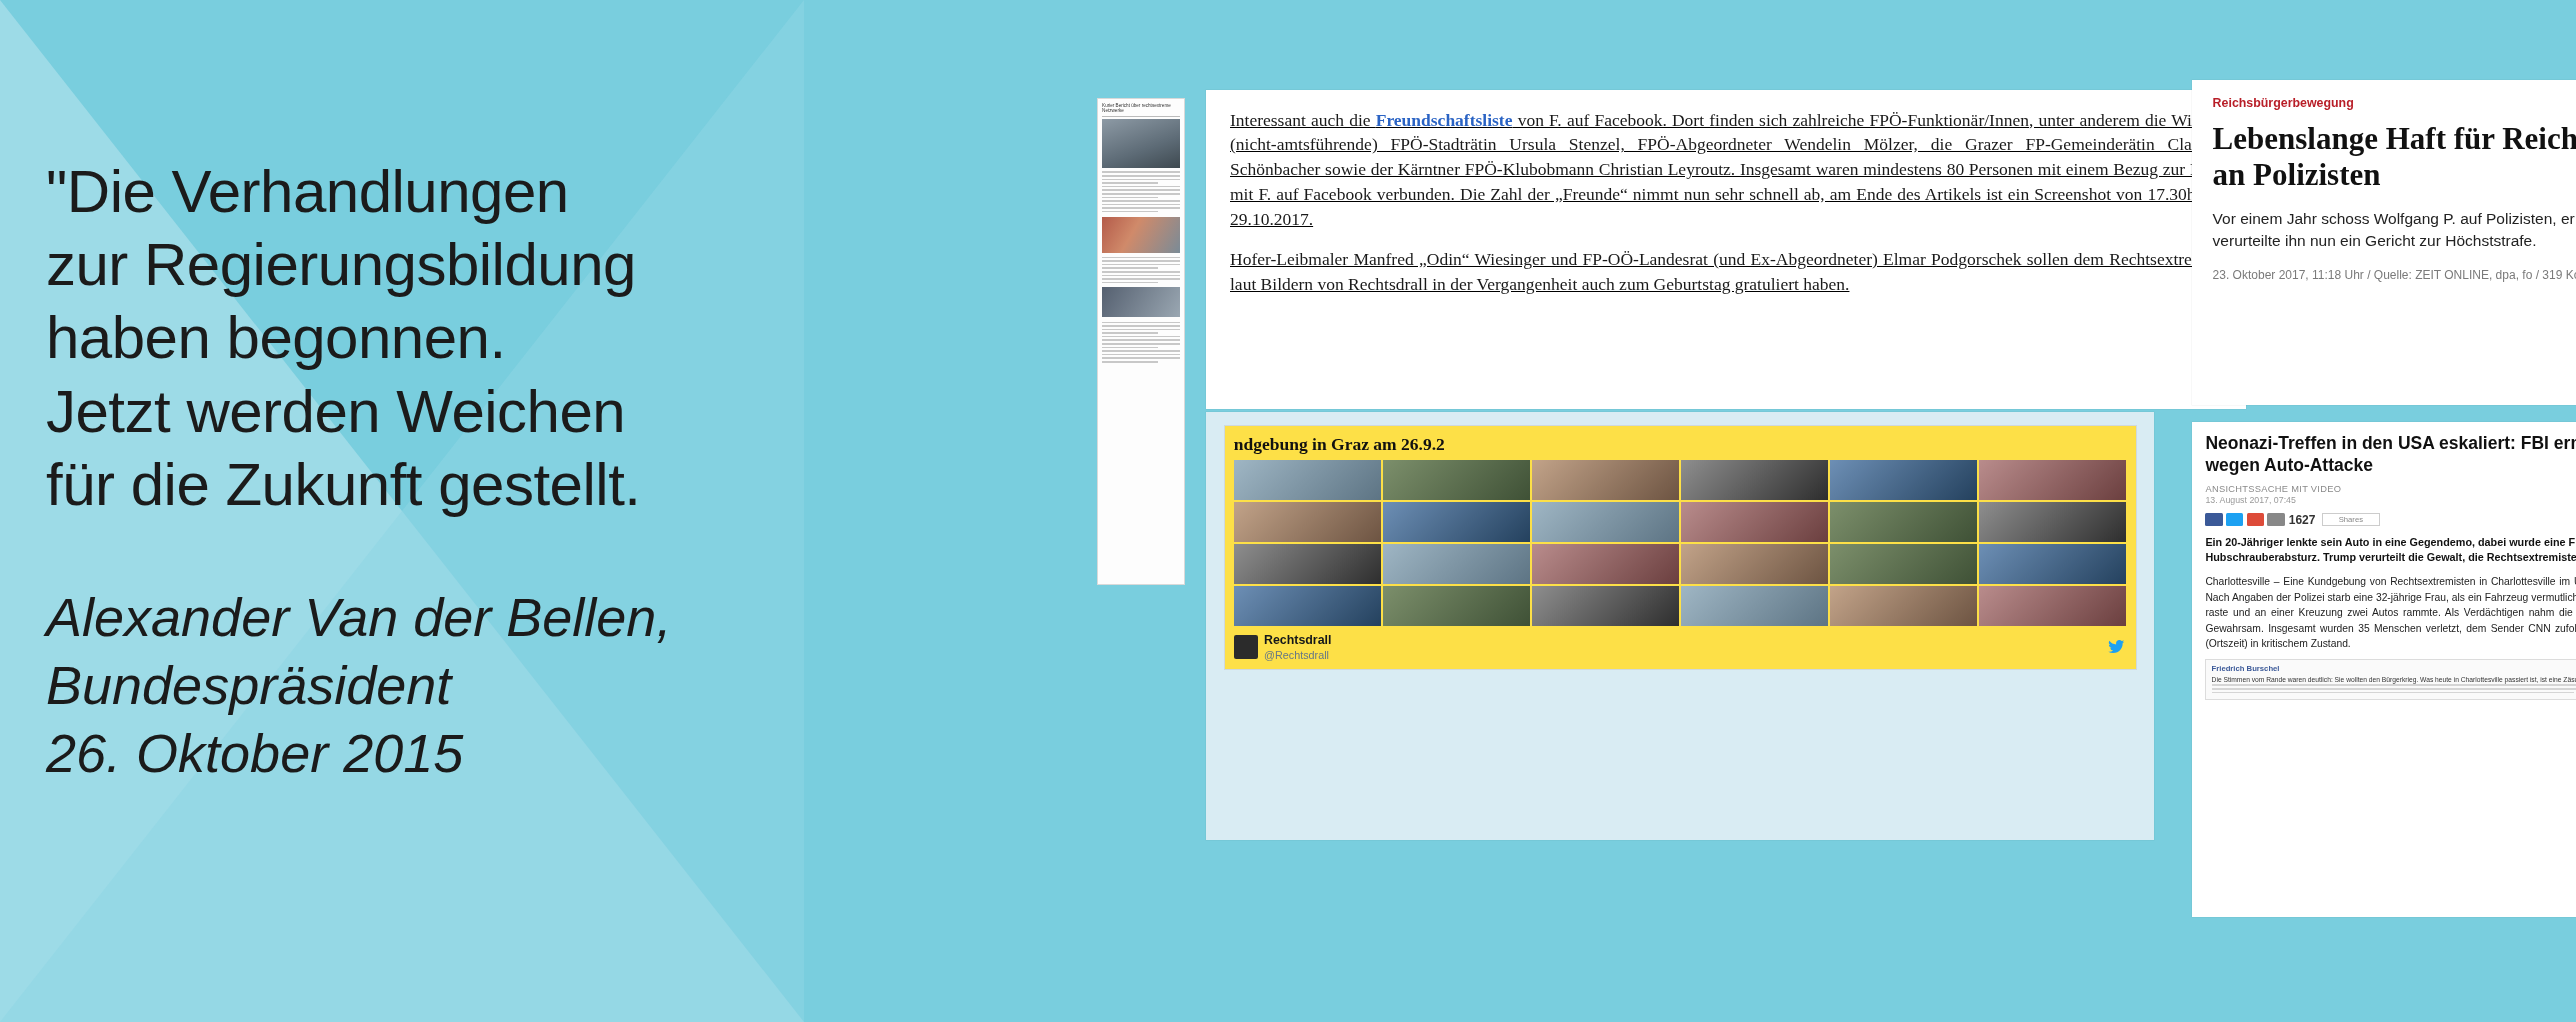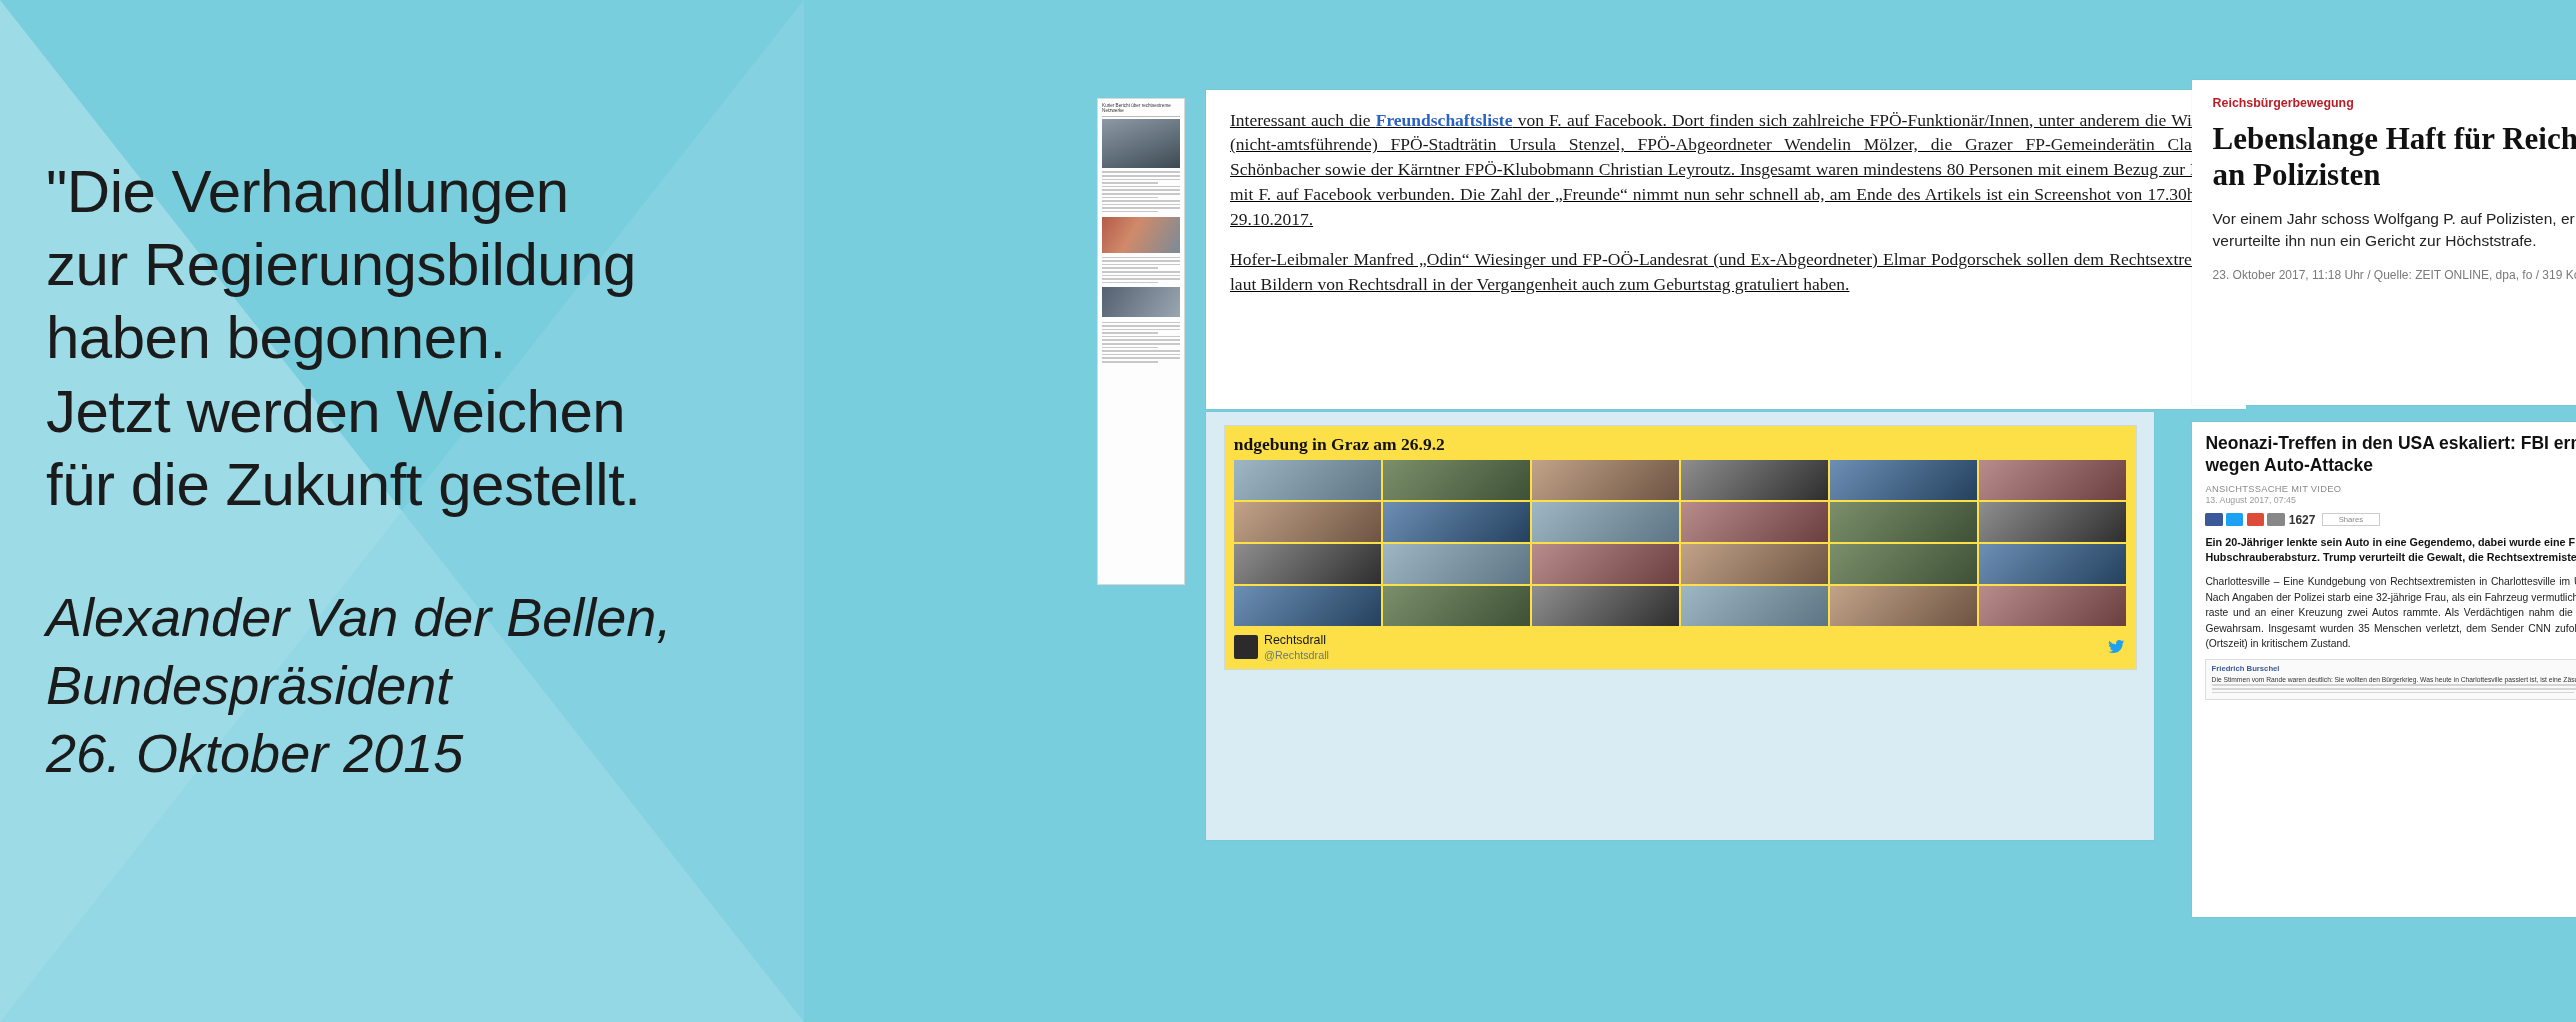--- a/index.html
+++ b/index.html
@@ -192,21 +192,21 @@
     align-items: center;
     margin-top: 7.2px;
   }
   .tw-avatar {
     width: 24px; height: 24px;
     background: #2b2b2b;
     border-radius: 2.1px;
     margin-right: 6.2px;
   }
   .tw-name {
-    font-size: 12.4px; font-weight: normal; color: #14171a; line-height: 1.25;
+    font-size: 12.4px; font-weight: bold; color: #14171a; line-height: 1.25;
   }
   .tw-handle { font-size: 10.8px; color: #657786; }
   .tw-bird {
     margin-left: auto;
     width: 20.6px; height: 17.5px;
     color: #1da1f2;
   }
 
   
   .card-reich {

